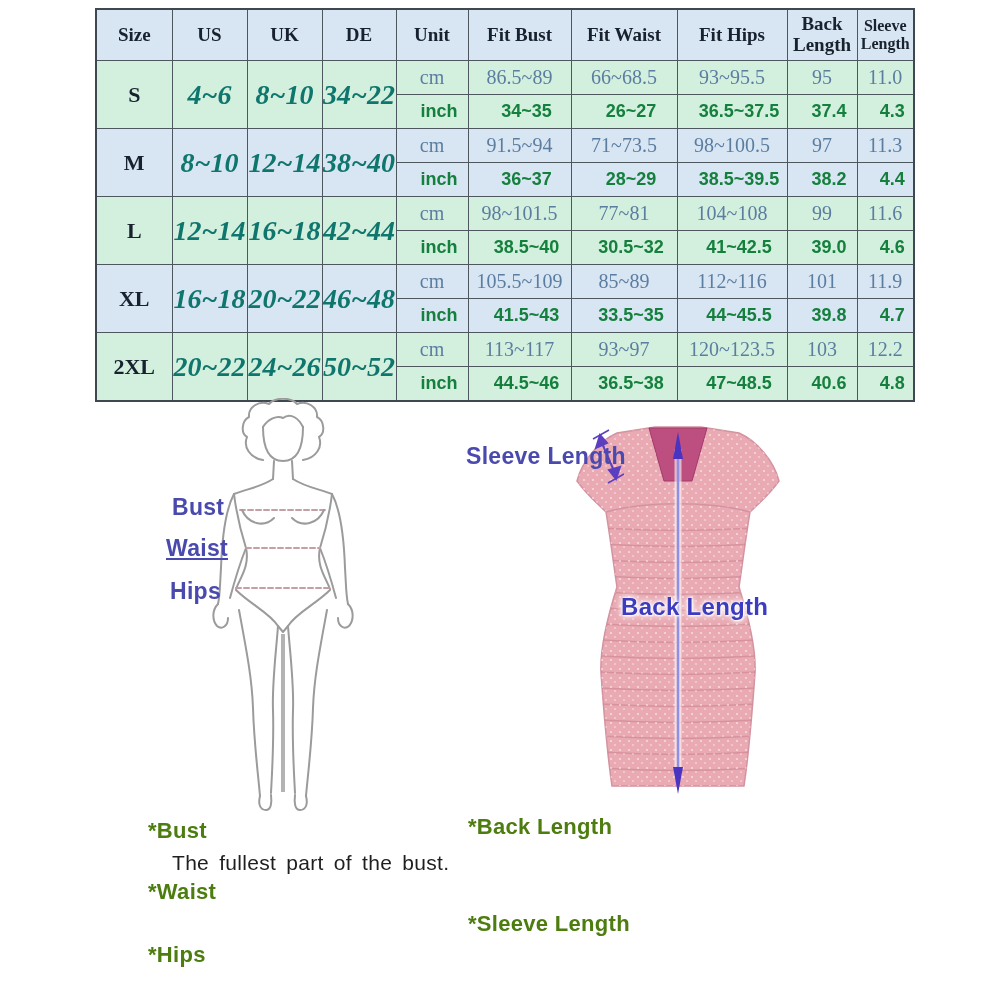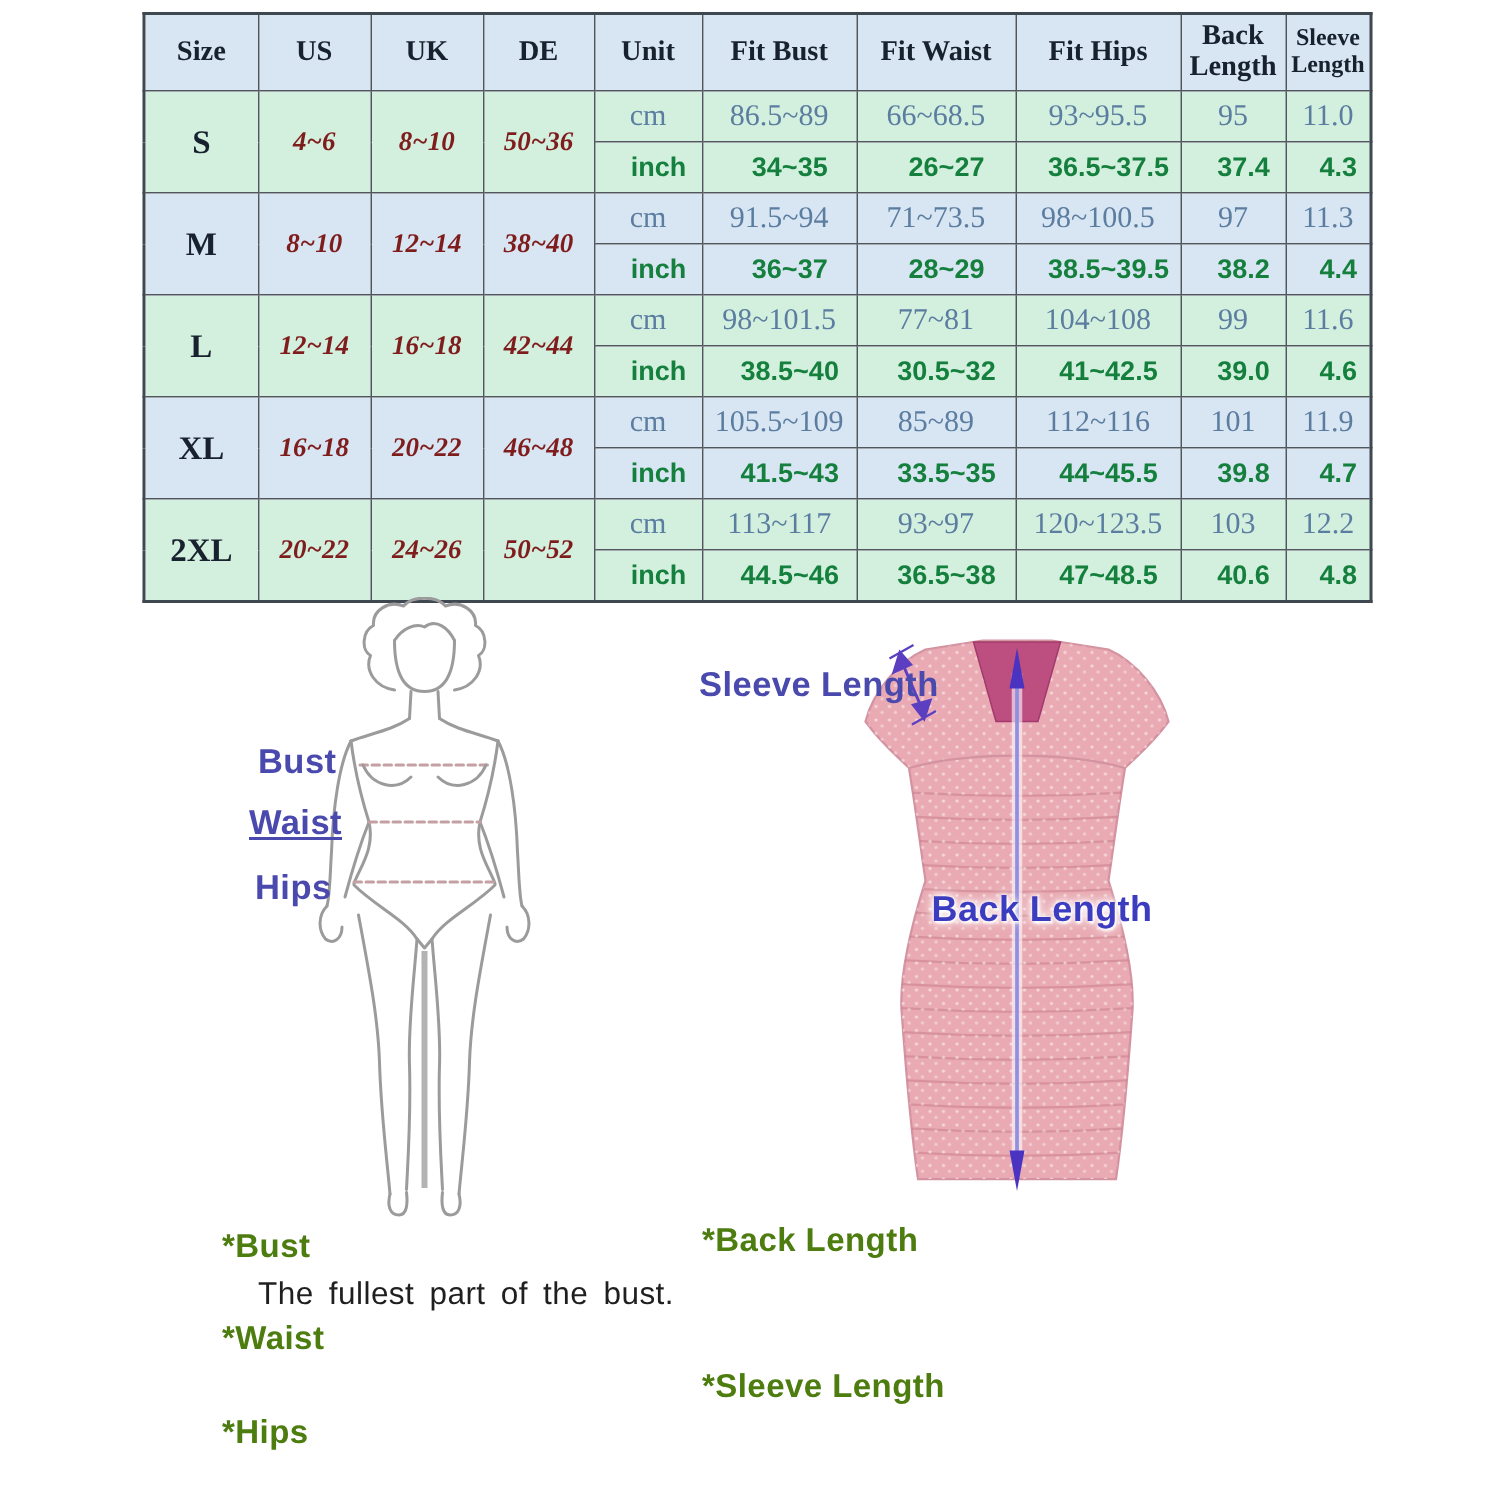--- a/index.html
+++ b/index.html
@@ -21,21 +21,21 @@
   .size-chart th { height:50px; background:#d8e5f3;
     font-family:"Liberation Serif", serif; font-weight:bold; font-size:19px;
     color:#18222e; line-height:1.1; white-space:normal; }
   .size-chart th.h-sleeve { font-size:16px; }
   .size-chart td { height:33px; }
   tr.g td { background:#d3efde; }
   tr.b td { background:#d8e5f3; }
   td.size-cell { font-family:"Liberation Serif", serif; font-weight:bold;
     font-size:22px; color:#18222e; }
   td.intl-cell { font-family:"Liberation Serif", serif; font-weight:bold;
-    font-style:italic; font-size:18px; color:#7f1d1d; }
+    font-style:italic; font-size:28px; color:#0f766e; }
   td.cm-cell { font-family:"Liberation Serif", serif; font-size:20px; color:#5b7da0; }
   td.in-cell { font-family:"Liberation Sans", sans-serif; font-size:18px;
     font-weight:600; color:#15803d;padding-left:14px; }
 
   
   .diag-label { position:absolute; color:#4a49ad; font-size:23px; font-weight:600;
     letter-spacing:0.3px; }
   .dress-label-back { color:#3c3cc0; font-size:24px;
     text-shadow:0 0 3px #fff, 0 0 6px #fff, 0 0 9px #fff, 1px 1px 2px #fff; }
 
@@ -82,21 +82,21 @@
           <th>Back Length</th>
           <th class="h-sleeve">Sleeve Length</th>
         </tr>
       </thead>
       <tbody>
 
         <tr class="g">
           <td rowspan="2" class="size-cell">S</td>
           <td rowspan="2" class="intl-cell">4~6</td>
           <td rowspan="2" class="intl-cell">8~10</td>
-          <td rowspan="2" class="intl-cell">50~36</td>
+          <td rowspan="2" class="intl-cell">34~22</td>
           <td class="cm-cell">cm</td>
           <td class="cm-cell">86.5~89</td>
           <td class="cm-cell">66~68.5</td>
           <td class="cm-cell">93~95.5</td>
           <td class="cm-cell">95</td>
           <td class="cm-cell">11.0</td>
         </tr>
         <tr class="g">
           <td class="in-cell">inch</td>
           <td class="in-cell">34~35</td>

